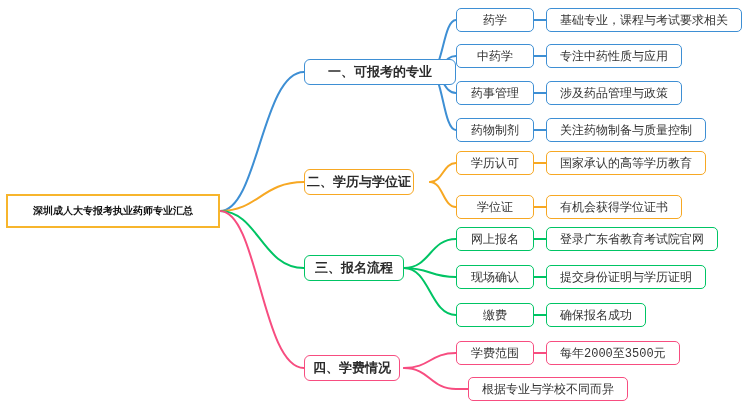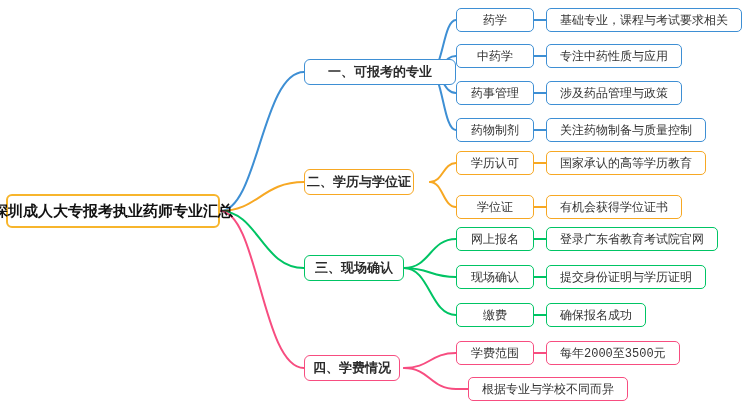--- a/index.html
+++ b/index.html
@@ -14,23 +14,23 @@
   
   .logo{position:absolute;left:8px;top:8px;display:flex;align-items:flex-start;}
   .logo-icon{width:46px;height:46px;flex:0 0 auto;}
   .logo-text{margin-left:8px;padding-top:6px;}
   .logo-title{font-size:15px;font-weight:bold;letter-spacing:1px;line-height:18px;}
   .logo-sub{font-size:11px;line-height:14px;margin-top:2px;letter-spacing:0.5px;}
 
   
   .root-node{
     position:absolute;left:6px;top:194px;width:214px;height:34px;
-    box-sizing:border-box;border:2px solid #f7b52c;border-radius:6px;background:#fff;
+    box-sizing:border-box;border:2px solid #f7b52c;border-radius:0;background:#fff;
     display:flex;align-items:center;justify-content:center;
-    font-size:15px;font-weight:bold;color:#111;white-space:nowrap;
+    font-size:10px;font-weight:bold;color:#111;white-space:nowrap;
   }
 
   
   .branch-box{
     position:absolute;box-sizing:border-box;height:26px;
     border:1.5px solid #999;border-radius:6px;background:#fff;
     display:flex;align-items:center;justify-content:center;
     font-size:13px;font-weight:600;color:#2b2b2b;white-space:nowrap;
   }
   .b1{left:304px;top:59px;width:152px;}
@@ -74,21 +74,21 @@
 
     <path d="M404,368 C430,368 430,353 456,353" stroke="#f74d80"></path>
     <path d="M404,368 C430,368 430,389 456,389" stroke="#f74d80"></path>
   </svg>
 
 
   <div class="root-node" style="border-color: rgb(247, 181, 44);">深圳成人大专报考执业药师专业汇总</div>
 
   <div class="branch-box b1" style="border-color: rgb(62, 143, 212);">一、可报考的专业</div>
   <div class="branch-box b2" style="border-color: rgb(247, 168, 35);">二、学历与学位证</div>
-  <div class="branch-box b3" style="border-color: rgb(0, 196, 100);">三、现场确认</div>
+  <div class="branch-box b3" style="border-color: rgb(0, 196, 100);">三、报名流程</div>
   <div class="branch-box b4" style="border-color: rgb(247, 77, 128);">四、学费情况</div>
 
   <div class="leaf-row" style="top:8px">
     <div class="leaf-box leaf-label" style="border-color: rgb(62, 143, 212);">药学</div>
     <div class="leaf-link" style="border-color: rgb(62, 143, 212);"></div>
     <div class="leaf-box" style="border-color: rgb(62, 143, 212);">基础专业，课程与考试要求相关</div>
   </div>
   <div class="leaf-row" style="top:44px">
     <div class="leaf-box leaf-label" style="border-color: rgb(62, 143, 212);">中药学</div>
     <div class="leaf-link" style="border-color: rgb(62, 143, 212);"></div>

